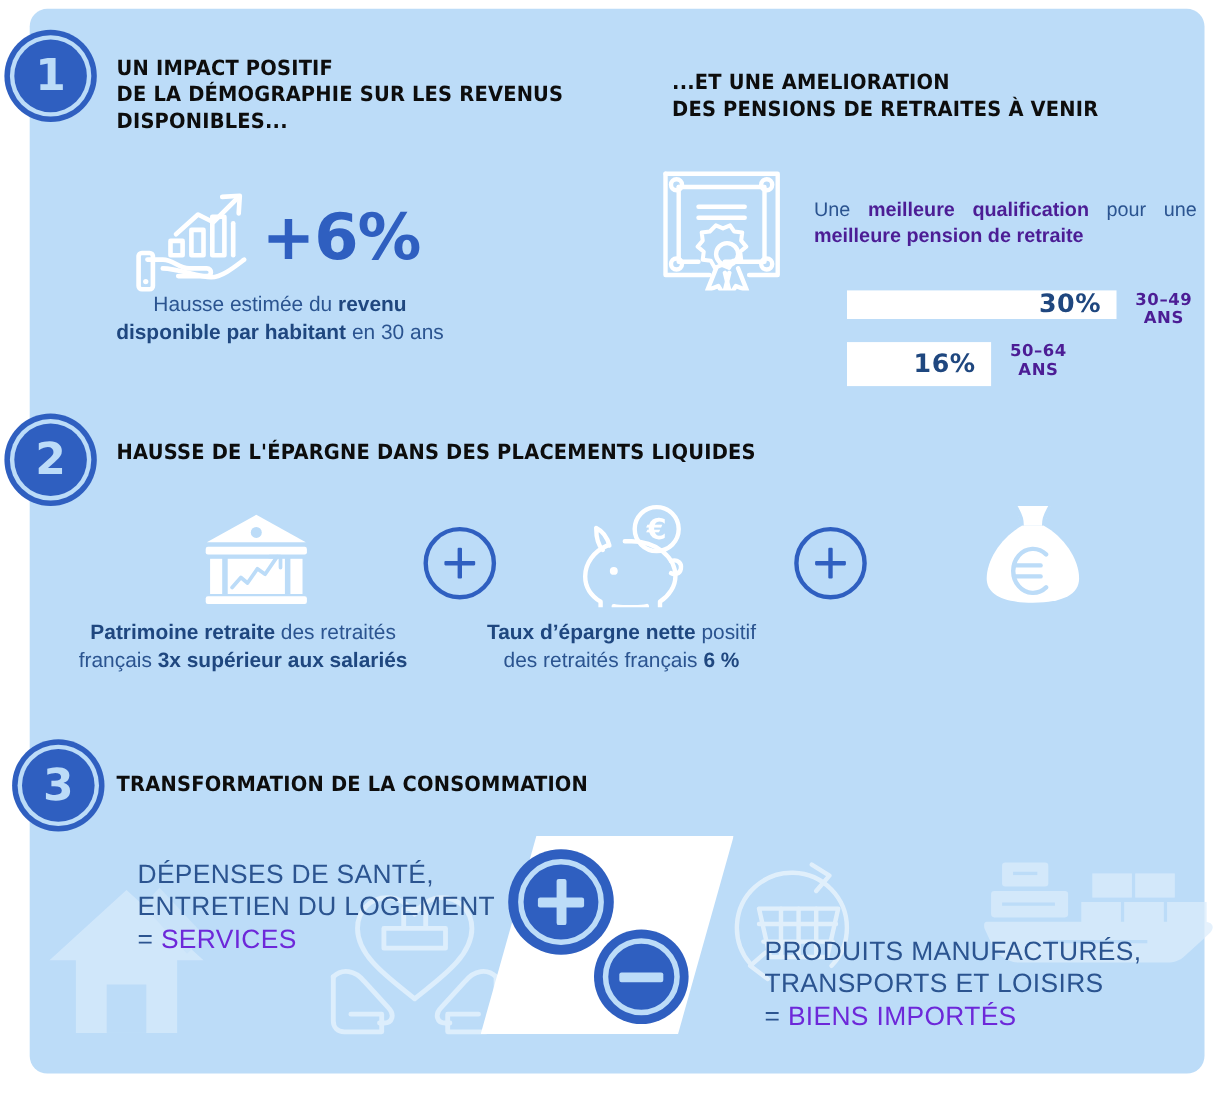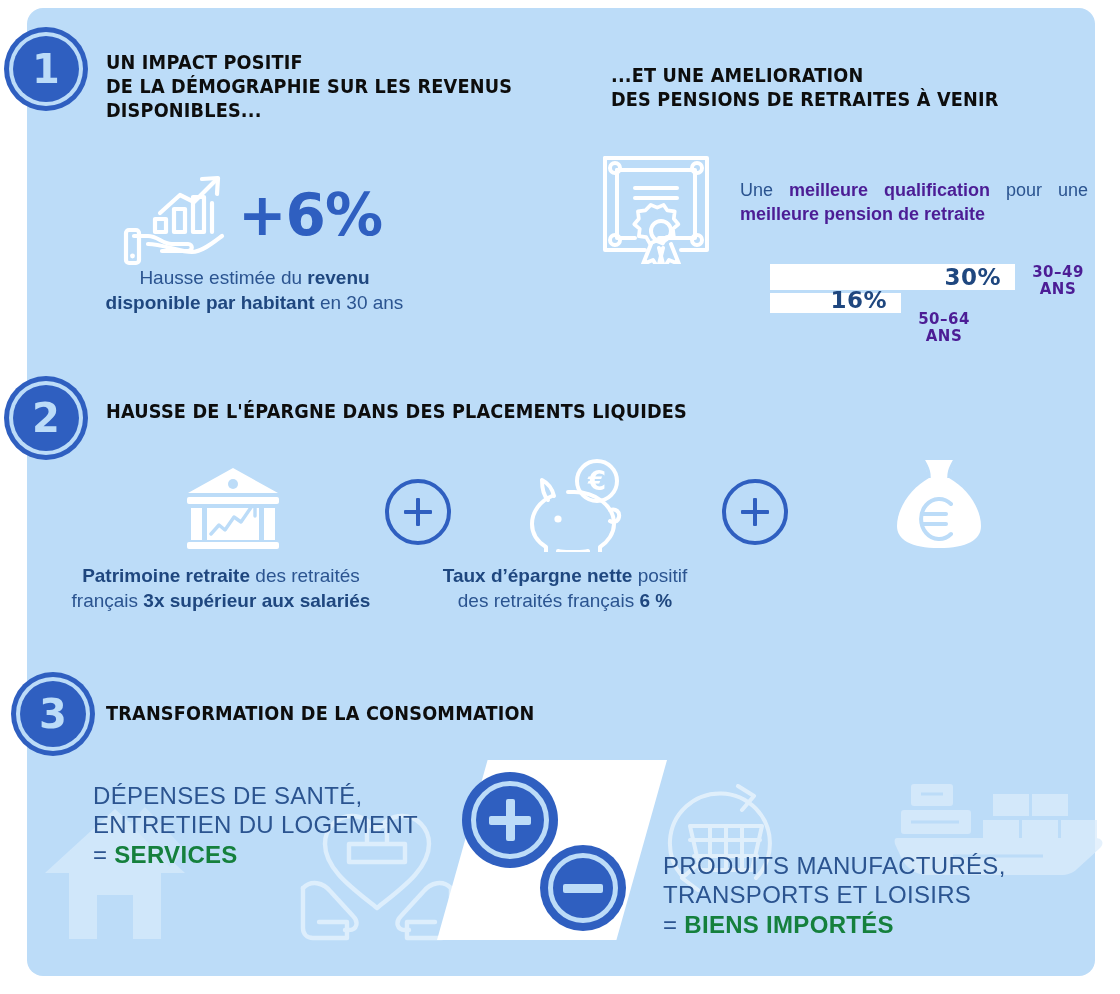--- a/index.html
+++ b/index.html
@@ -73,21 +73,21 @@
   }
   .bar{
     position:absolute;background:#ffffff;display:flex;align-items:center;
     justify-content:flex-end;
   }
   .bar .val{
     color:#1f477f;font-weight:bold;font-family:"DejaVu Sans",sans-serif;
     font-size:23px;padding-right:14px;letter-spacing:0.5px;
   }
   #bar-30{left:770px;top:264px;width:245px;height:26px;}
-  #bar-16{left:770px;top:293px;width:131px;height:20px;align-items:flex-end;}
+  #bar-16{left:770px;top:311px;width:131px;height:40px;}
   .agelbl{
     position:absolute;color:#4c1d95;font-weight:bold;
     font-family:"DejaVu Sans",sans-serif;font-size:15px;line-height:1.15;
     text-align:center;letter-spacing:0.5px;white-space:pre-line;
   }
   #age-30{left:1022px;top:264px;width:72px;}
   #age-16{left:908px;top:311px;width:72px;}
 
   
   .pluscirc{
@@ -121,23 +121,23 @@
   #circ-minus{left:540px;top:845px;width:86px;height:86px;}
   #circ-minus .ring{left:8px;top:8px;right:8px;bottom:8px;}
   .symplus::before,.symplus::after{content:"";position:absolute;background:#bcdcf8;border-radius:2px;}
   .symplus{width:46px;height:46px;position:relative;}
   .symplus::before{left:19px;top:2px;width:9px;height:42px;}
   .symplus::after{top:19px;left:2px;height:9px;width:42px;}
   .symminus{width:40px;height:9px;background:#bcdcf8;border-radius:2px;}
 
   .s3text{
     position:absolute;color:#2b5490;font-size:24px;line-height:1.22;
-    letter-spacing:0.3px;white-space:pre-line;
-  }
-  .s3text b{font-weight:bold;color:#15803d;}
+    letter-spacing:0.3px;white-space:pre-line;margin-left:32px;
+  }
+  .s3text b{font-weight:normal;color:#6d28d9;}
   #s3-left{left:93px;top:781px;}
   #s3-right{left:663px;top:851px;}
 </style>
 </head>
 <body>
 
 <div class="page">
   <div class="panel"></div>
 
   <div class="badge" id="badge1">

